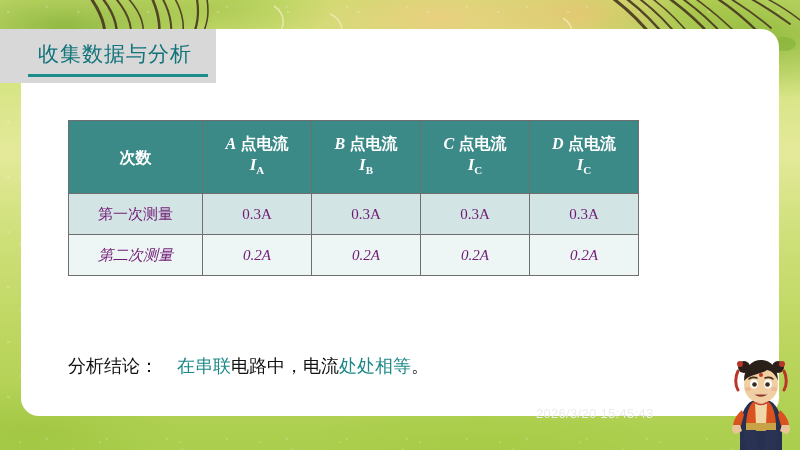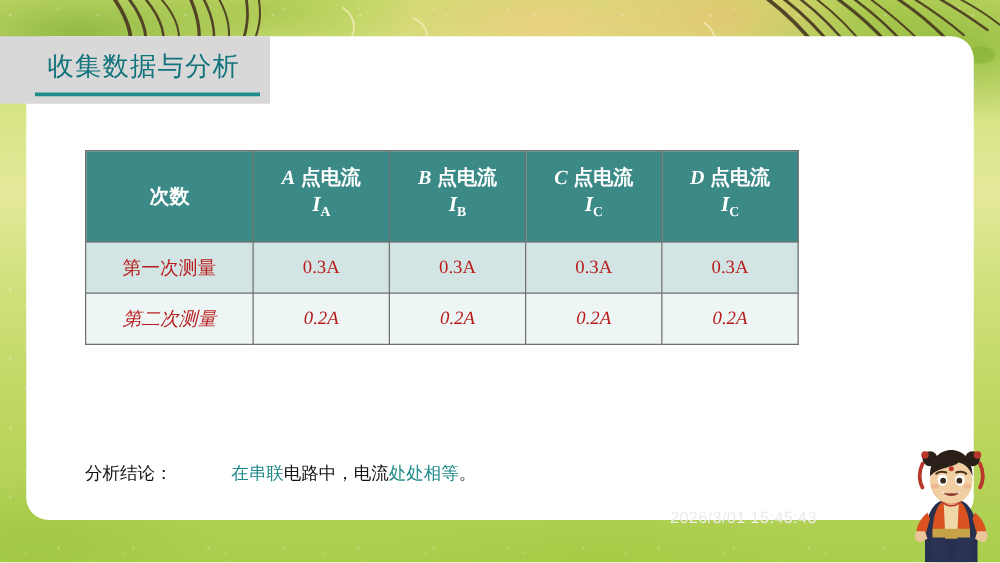--- a/index.html
+++ b/index.html
@@ -97,21 +97,21 @@
     top: 120px;
     width: 571px;
     border-collapse: collapse;
     table-layout: fixed;
   }
   .data-table th,
   .data-table td {
     border: 1px solid #6f6f6f;
     text-align: center;
     vertical-align: middle;
-    color: #b91c1c;
+    color: #701a75;
   }
   .data-table thead th {
     background: #3b8a88;
     color: #ffffff;
     height: 68px;
     font-size: 16px;
     font-weight: bold;
     line-height: 21px;
     padding: 2px 0;
   }
@@ -146,24 +146,23 @@
   }
   .data-table tbody tr.row-a td { background: #d3e4e4; }
   .data-table tbody tr.row-b td { background: #edf5f5; font-style: italic; }
 
   
   .conclusion {
     position: absolute;
     left: 68px;
     top: 352px;
     width: 460px;
-    font-size: 14px;
+    font-size: 18px;
     line-height: 28px;
     color: #111111;
-    margin-top: 12px;
   }
   .conclusion .lead { display: inline-block; }
   .conclusion .body {
     display: inline-block;
     width: 290px;
     text-align: center;
     vertical-align: top;
   }
   .tealtxt { color: #1d8888; }
   .blacktxt { color: #121212; }
@@ -271,21 +270,21 @@
         <td>0.2A</td>
         <td>0.2A</td>
       </tr>
     </tbody>
   </table>
 
   <div class="conclusion">
     <span class="lead blacktxt">分析结论：</span><span class="body"><span class="tealtxt">在串联</span><span class="blacktxt">电路中，电流</span><span class="tealtxt">处处相等</span><span class="blacktxt">。</span></span>
   </div>
 
-  <div class="watermark">2026/3/01 15:45:43</div>
+  <div class="watermark">2026/3/20 15:45:43</div>
 
   <svg class="mascot" viewBox="0 0 78 95">
     <g>
       <path d="M30,46 C22,50 18,62 18,76 L18,95 L60,95 L60,76 C60,62 56,50 48,46 Z" fill="#27304f"></path>
       <path d="M31,47 C26,52 24,62 24,72 L54,72 C54,62 52,52 47,47 Z" fill="#d9521f"></path>
       <path d="M33,48 L45,48 L44,70 L34,70 Z" fill="#f0d7a8"></path>
       <path d="M24,68 L54,68 L54,76 L24,76 Z" fill="#c8a246"></path>
       <path d="M22,75 C22,84 24,92 26,95 L36,95 L34,75 Z" fill="#2a3354"></path>
       <path d="M56,75 C56,84 54,92 52,95 L42,95 L44,75 Z" fill="#2a3354"></path>
       <path d="M20,55 C14,60 11,66 11,72 L18,74 L22,60 Z" fill="#d9521f"></path>

